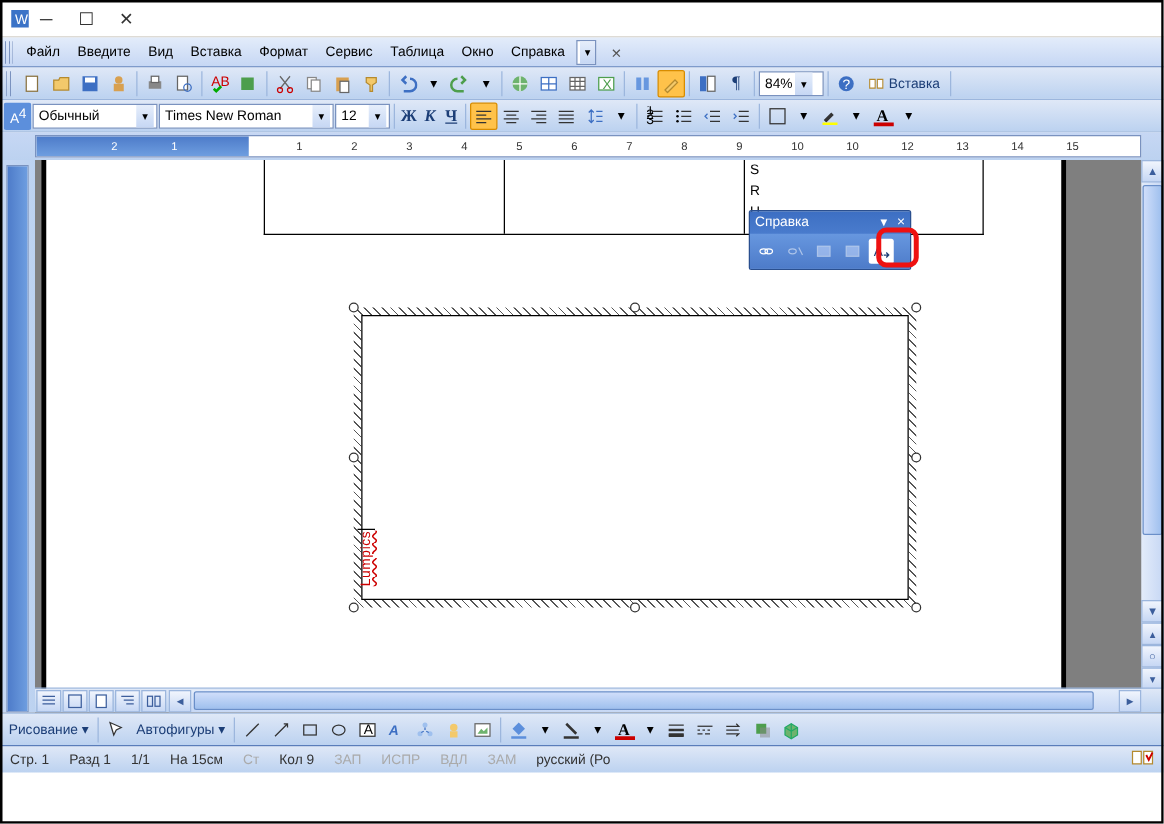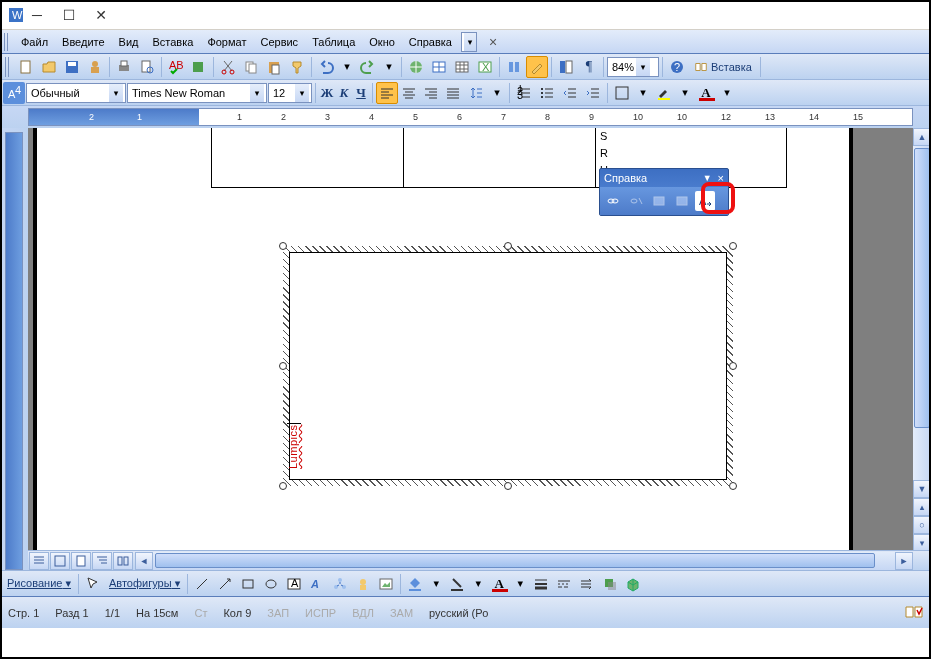--- a/index.html
+++ b/index.html
@@ -70,23 +70,23 @@
 .scrollbar-v { position: absolute; right: 0; top: 0; width: 18px; height: 100%; background: linear-gradient(90deg,#e3ecfa,#c6d7f4); }
 .sbtn { width: 18px; height: 18px; background: linear-gradient(#f1f5fd,#c6d7f4); border: 1px solid #9cb6dd; display: flex; align-items: center; justify-content: center; font-size: 9px; color: #3c5e9c;}
 .sthumb { position: absolute; left: 1px; width: 16px; background: linear-gradient(90deg,#d0defa,#9fc0ee); border: 1px solid #6a8fc9; border-radius: 2px;}
 
 .viewbtns { position: absolute; bottom: 0; left: 0; height: 20px; width: 100%; background: linear-gradient(#dfe8f7,#bcd2f0); display: flex; align-items: center; border-top: 1px solid #9cb6dd; }
 .viewbtn { width: 20px; height: 18px; border: 1px solid #9cb6dd; background: linear-gradient(#f1f5fd,#c6d7f4); margin-left: 1px; display: flex; align-items: center; justify-content: center; }
 .hscroll { flex: 1; height: 18px; background: linear-gradient(#e3ecfa,#c6d7f4); margin-left: 2px; position: relative; }
 .hscroll .hthumb { position: absolute; left: 20px; top: 1px; height: 15px; width: 720px; background: linear-gradient(#d0defa,#9fc0ee); border: 1px solid #6a8fc9; border-radius: 2px;}
 
 .drawbar { height: 26px; background: linear-gradient(#dfe8f7,#bcd2f0); border-top: 1px solid #9cb6dd; display: flex; align-items: center; padding: 0 2px; gap: 1px;}
-.drawbar .lbl { padding: 0 4px; color: #1c3e77; text-decoration: underline; }
-
-.statusbar { height: 32px; background: linear-gradient(#dfe8f7,#bcd2f0); border-top: 1px solid #5a7dba; display: flex; align-items: center; gap: 16px; padding: 0 8px; color: #333; }
+.drawbar .lbl { padding: 0 4px; color: #1c3e77; }
+
+.statusbar { height: 22px; background: linear-gradient(#dfe8f7,#bcd2f0); border-top: 1px solid #5a7dba; display: flex; align-items: center; gap: 16px; padding: 0 8px; color: #333; }
 .statusbar .dim { color: #aaa; }
 .statusbar .book { margin-left: auto; }
 
 .outer-border { position: absolute; inset: 0; border: 2px solid #000; pointer-events: none; }
 </style>
 </head>
 <body>
 
 <div class="titlebar">
   <span class="icon">

